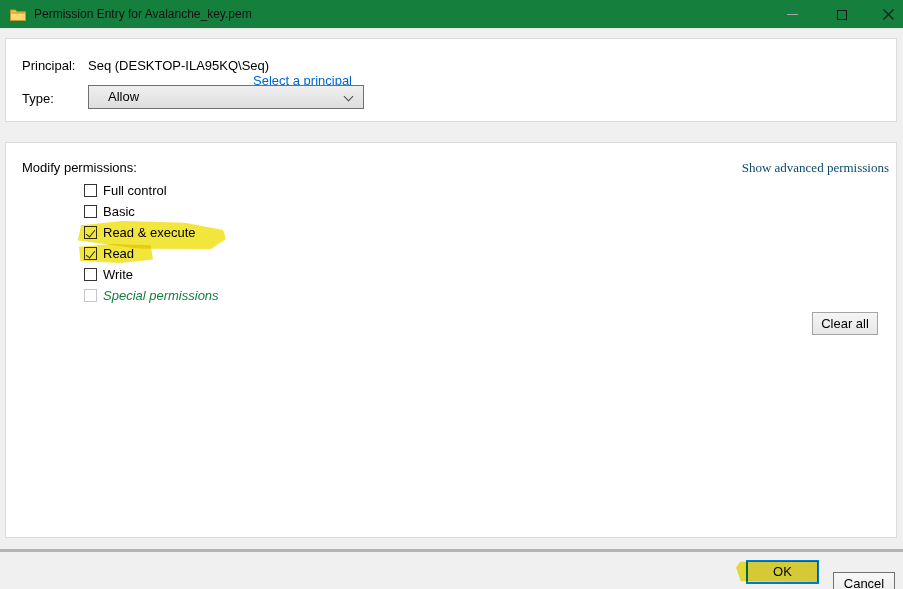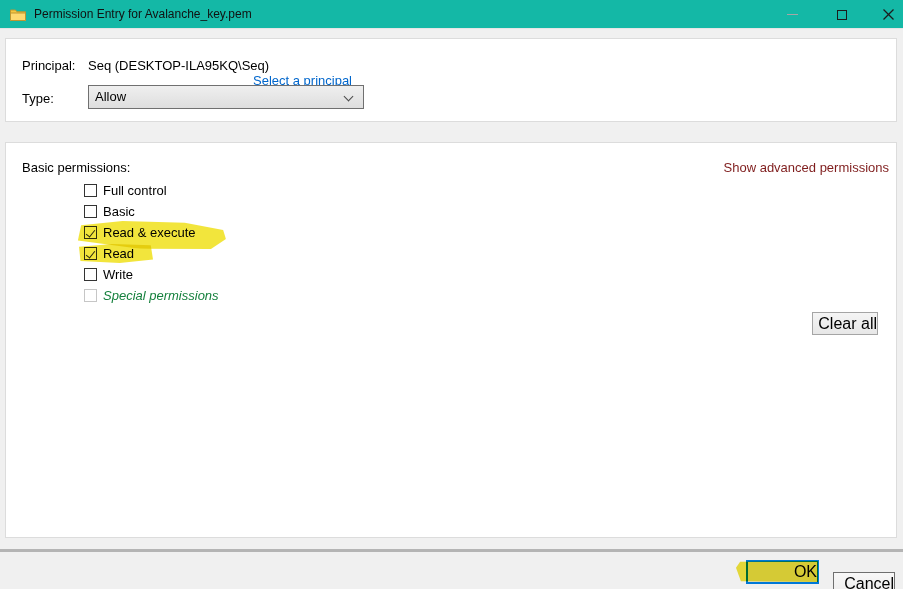--- a/index.html
+++ b/index.html
@@ -10,21 +10,21 @@
     font-family:"Liberation Sans", sans-serif;
     font-size:13px;
     color:#000;
     overflow:hidden;
   }
   .abs { position:absolute; }
 
   
   .titlebar {
     left:0; top:0; width:903px; height:29px;
-    background:#14b8a6; border-bottom:1px solid #e5e5e5;
+    background:#15803d; border-bottom:1px solid #e5e5e5;
   }
   .title-icon { left:10px; top:8px; width:16px; height:13px; }
   .title-text { left:34px; top:0; height:29px; line-height:29px; font-size:12px; color:#111; }
   .win-btn { top:0; width:30px; height:29px; display:flex; align-items:center; justify-content:center; cursor:default; }
   #btn-min  { left:777px; }
   #btn-max  { left:827px; }
   #btn-close{ left:873px; }
   .glyph-min { width:11px; height:1px; background:#a6a6a6; }
   .glyph-max { width:10px; height:10px; border:1px solid #1c1c1c; background:transparent; }
 
@@ -40,21 +40,21 @@
   #principal-label { left:22px; top:58px; }
   #principal-value { left:88px; top:58px; }
   #select-principal { left:253px; top:58px; }
   #type-label { left:22px; top:91px; }
 
   
   #type-dropdown {
     left:88px; top:85px; width:276px; height:24px;
     border:1px solid #707070;
     background:linear-gradient(#efefef,#dedede);
-    line-height:22px; padding-left:6px; cursor:default;
+    line-height:22px; padding-left:19px; cursor:default;
   }
   .chev {
     position:absolute; right:11px; top:7px;
     width:7px; height:7px;
     border-right:1px solid #4a4a4a; border-bottom:1px solid #4a4a4a;
     transform:rotate(45deg);
   }
 
   
   #basic-perms-label { left:22px; top:160px; }
@@ -89,22 +89,22 @@
     left:79px; top:244px; width:74px; height:19px;
     clip-path:polygon(0 14%, 45% 0, 97% 6%, 100% 82%, 55% 100%, 2% 90%);
   }
   #hl-ok {
     left:736px; top:561px; width:82px; height:21px;
     clip-path:polygon(0 32%, 5% 4%, 100% 0, 100% 100%, 6% 96%);
   }
 
   
   .btn {
-    position:absolute; text-align:right; cursor:default;
-    font-size:16px; color:#000;
+    position:absolute; text-align:center; cursor:default;
+    font-size:13px; color:#000;
   }
   #clear-all-btn {
     left:812px; top:312px; width:66px; height:23px;
     border:1px solid #a5a5a5; background:linear-gradient(#f5f5f5,#e7e7e7);
     line-height:21px;
   }
   #ok-btn {
     left:746px; top:560px; width:73px; height:24px;
     border:2px solid var(--okb,#0078d7); background:#e1e1e1; line-height:20px;
   }
@@ -144,22 +144,22 @@
 <div class="abs label" id="principal-label">Principal:</div>
 <div class="abs label" id="principal-value">Seq (DESKTOP-ILA95KQ\Seq)</div>
 <div class="abs link" id="select-principal" style="color: rgb(0, 102, 204); margin-top: 15px;">Select a principal</div>
 <div class="abs label" id="type-label">Type:</div>
 <div class="abs" id="type-dropdown">
   <span>Allow</span>
   <span class="chev"></span>
 </div>
 
 <div class="abs groupbox" id="box-perms"></div>
-<div class="abs label" id="basic-perms-label">Basic permissions:</div>
-<div class="abs link" id="advanced-link" style="color: #7f1d1d;">Show advanced permissions</div>
+<div class="abs label" id="basic-perms-label">Modify permissions:</div>
+<div class="abs link" id="advanced-link" style="color: #0c4a6e; font-family: Liberation Serif, serif;">Show advanced permissions</div>
 
 <div class="abs" id="perm-list" style="left:0;top:0;">
   <div class="perm-row" style="top: 183px;">
     <span class="perm-box"></span>
     <span class="perm-label">Full control</span>
   </div>
 
   <div class="perm-row" style="top: 204px;">
     <span class="perm-box"></span>
     <span class="perm-label">Basic</span>

